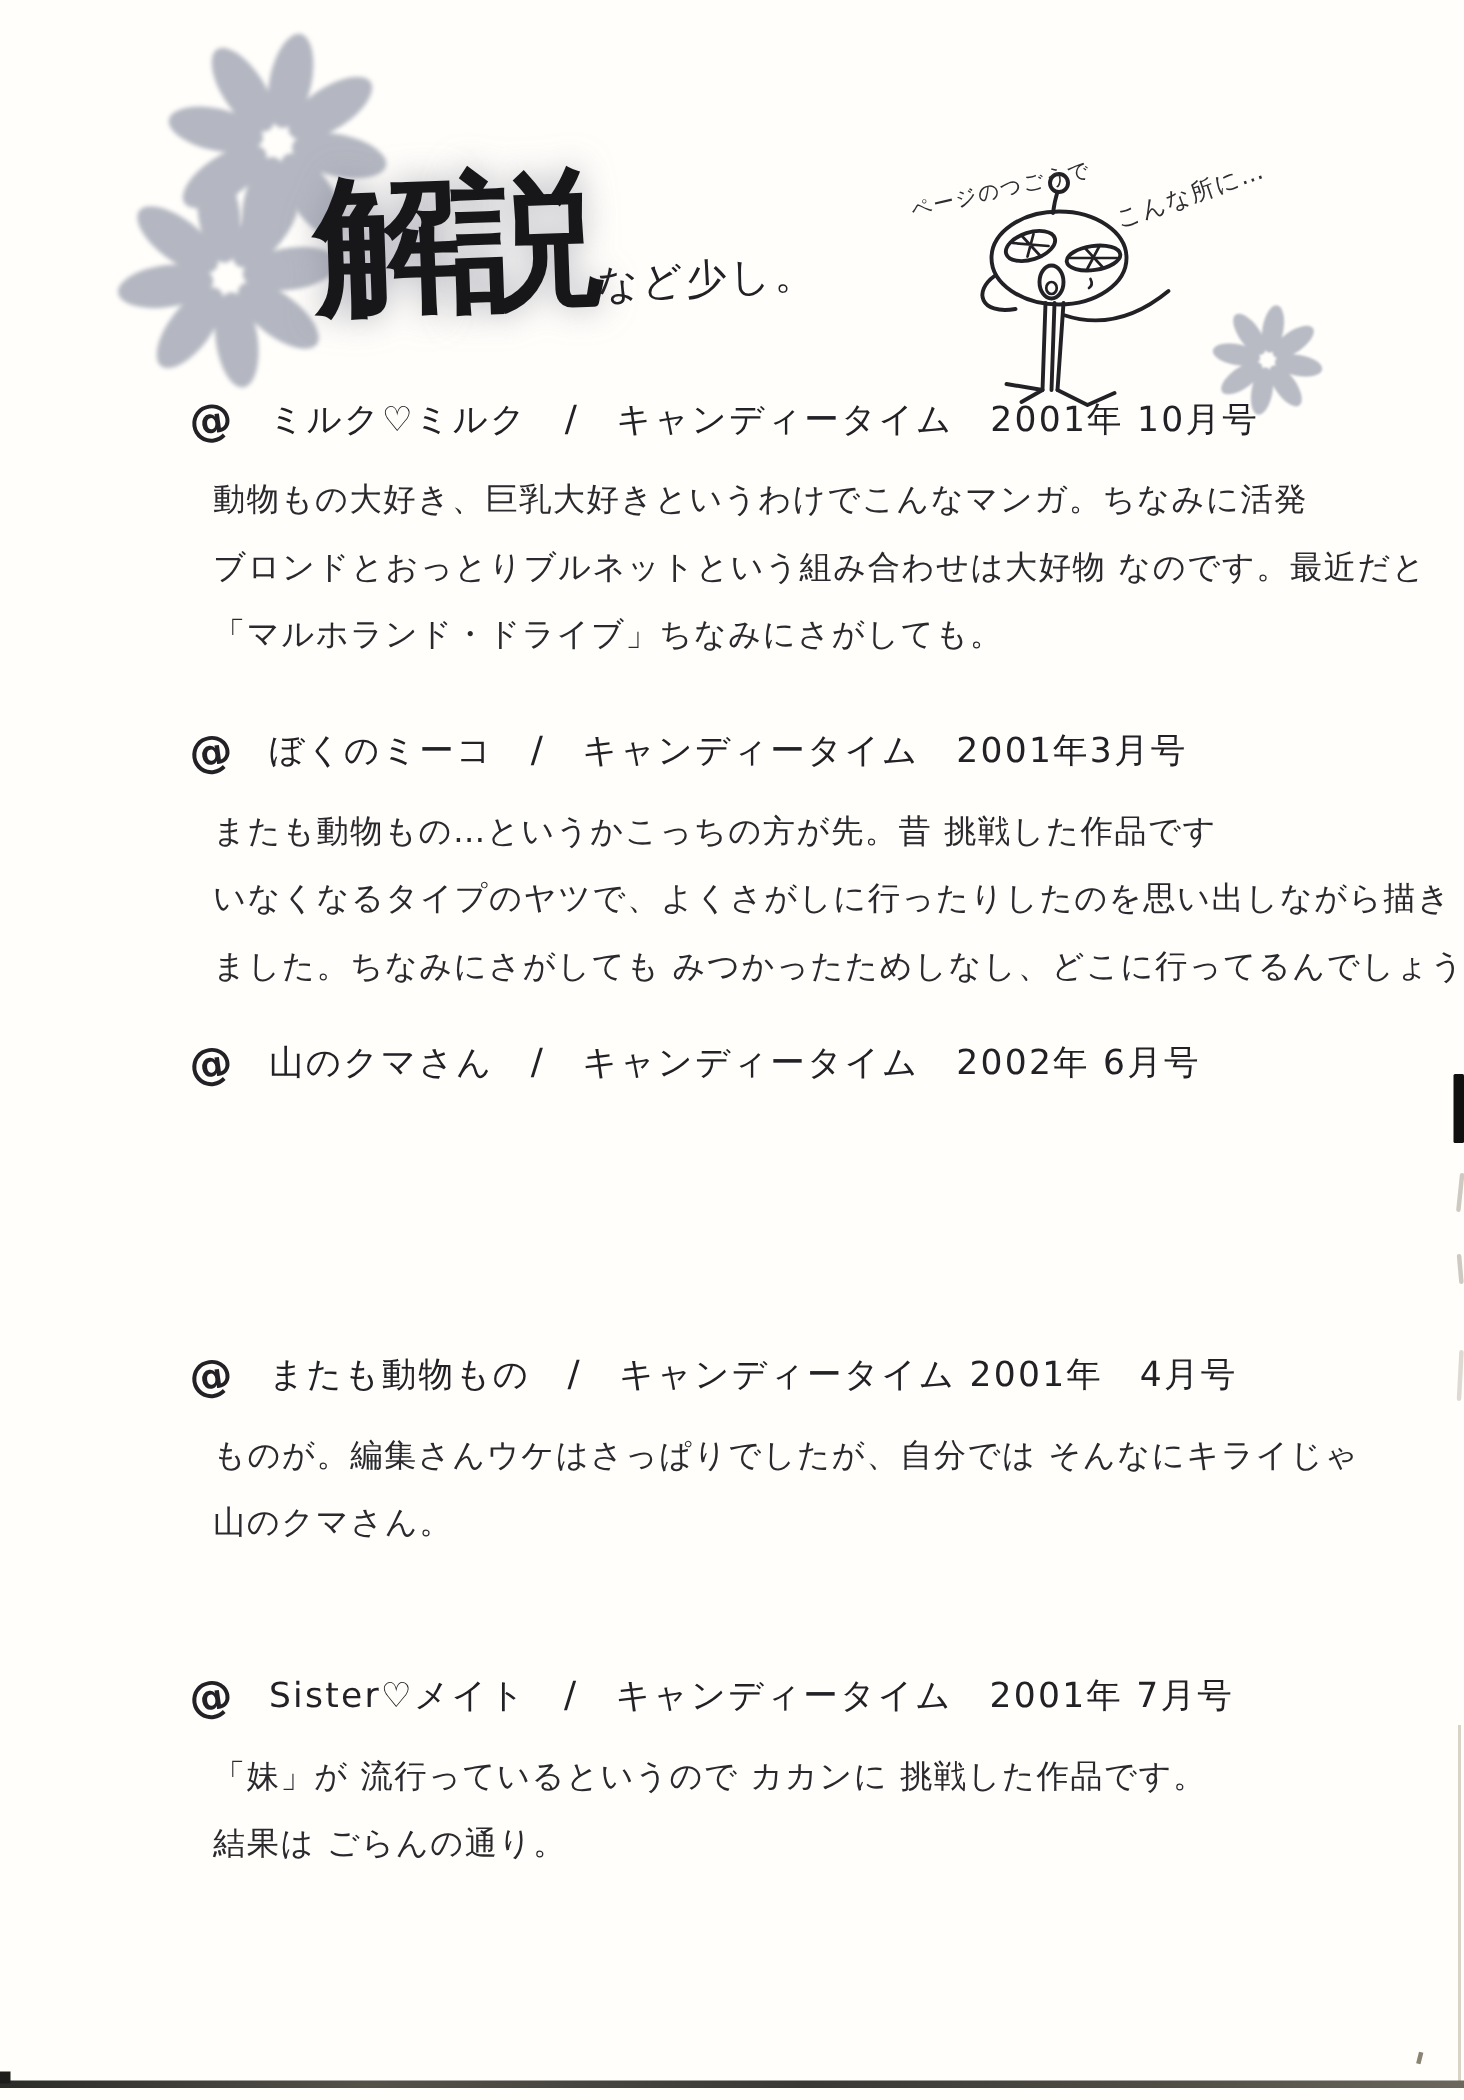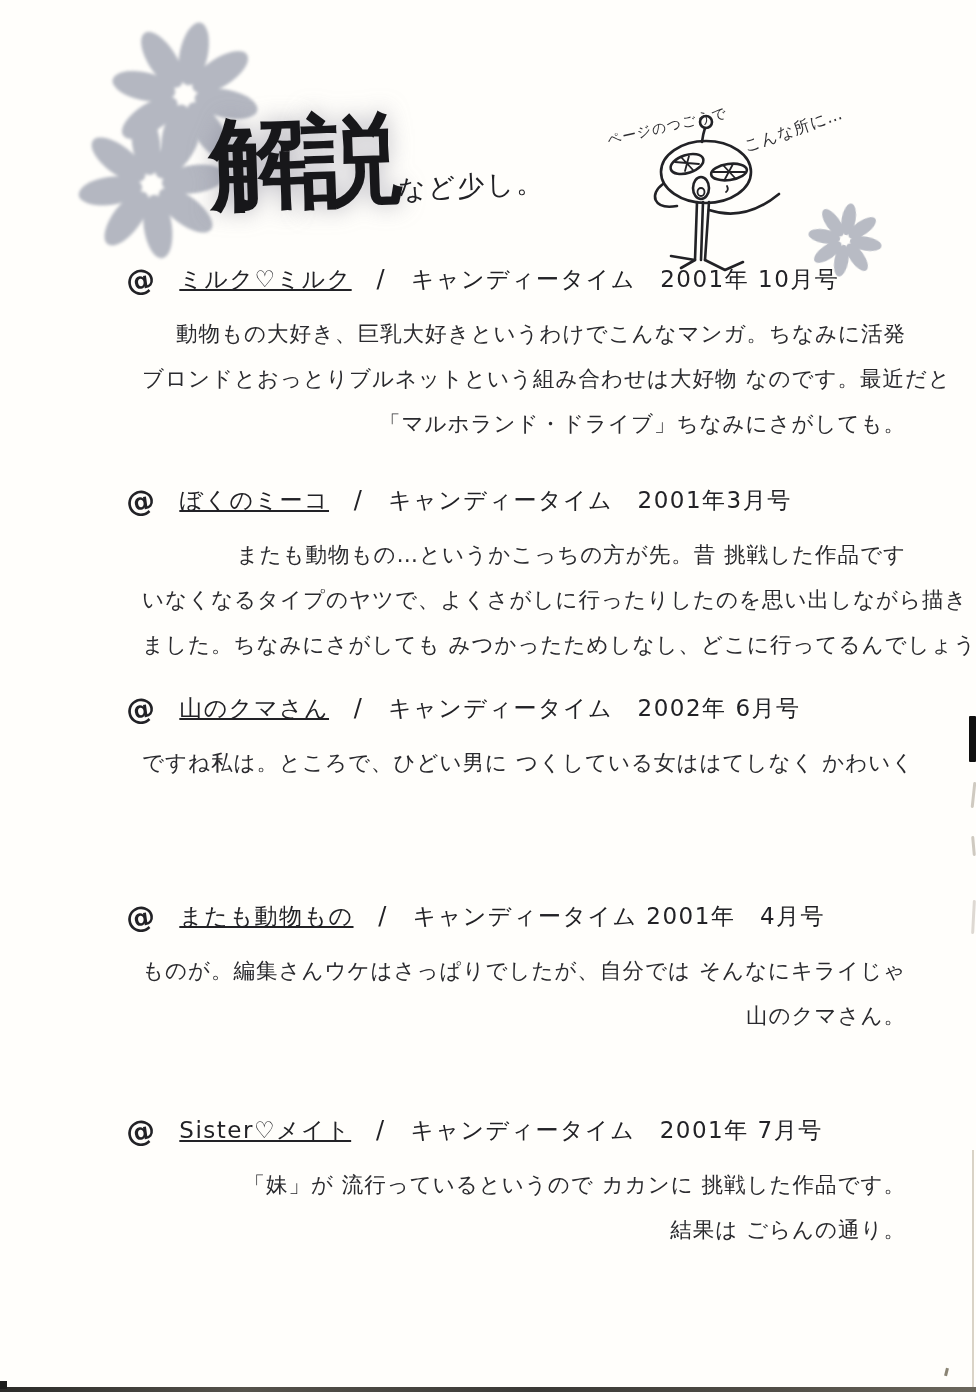--- a/index.html
+++ b/index.html
@@ -28,23 +28,23 @@
     letter-spacing:2px;white-space:nowrap;
   }
   .doodle{position:absolute;left:595px;top:98px;width:290px;height:200px;}
   .doodle-caption{position:absolute;font-size:14px;color:#2e2e32;white-space:nowrap;letter-spacing:1px;}
   .cap-left{left:606px;top:118px;transform:rotate(-13deg);}
   .cap-right{left:742px;top:120px;transform:rotate(-19deg);font-size:16px;}
   
   .section{position:absolute;left:126px;width:780px;}
   .sec-header{white-space:nowrap;font-size:23px;letter-spacing:1.5px;color:#222226;}
   .marker{display:inline-block;font-size:29px;font-weight:700;transform:rotate(-8deg);margin-right:14px;vertical-align:-3px;}
-  .sec-title{font-weight:500;text-decoration:underline;}
+  .sec-title{font-weight:500;}
   .sep{margin:0 16px;font-size:24px;}
-  .sec-body{margin-top:14px;padding-left:16px;font-size:21.5px;line-height:45px;letter-spacing:1px;color:#2a2a2e;white-space:nowrap;text-align:right;}
+  .sec-body{margin-top:14px;padding-left:16px;font-size:21.5px;line-height:45px;letter-spacing:1px;color:#2a2a2e;white-space:nowrap;}
   .s1{top:263px;} .s2{top:484px;} .s3{top:692px;} .s4{top:900px;} .s5{top:1114px;}
   
   .edge-bar{position:absolute;right:0;top:716px;width:7px;height:46px;background:#101010;border-radius:1px;}
   .edge-squiggle{position:absolute;right:1px;width:3px;background:#b5aea2;opacity:.65;border-radius:2px;}
   .sq1{top:782px;height:26px;transform:rotate(6deg);}
   .sq2{top:836px;height:20px;transform:rotate(-5deg);}
   .sq3{top:900px;height:34px;transform:rotate(3deg);opacity:.45;}
   .edge-line-right{position:absolute;right:2px;top:1150px;bottom:10px;width:2px;background:#d9d3c7;}
   .bottom-line{
     position:absolute;left:0;right:0;top:1387px;height:5px;
@@ -165,21 +165,20 @@
   </div>
 
   <div class="section s3">
     <div class="sec-header">
       <span class="marker">@</span>
       <span class="sec-title">山のクマさん</span>
       <span class="sep">/</span>
       <span class="sec-source">キャンディータイム　2002年 6月号</span>
     </div>
     <div class="sec-body">
-      <div>ですね私は。ところで、ひどい男に つくしている女ははてしなく かわいく</div>
     </div>
   </div>
 
   <div class="section s4">
     <div class="sec-header">
       <span class="marker">@</span>
       <span class="sec-title">またも動物もの</span>
       <span class="sep">/</span>
       <span class="sec-source">キャンディータイム 2001年　4月号</span>
     </div>

